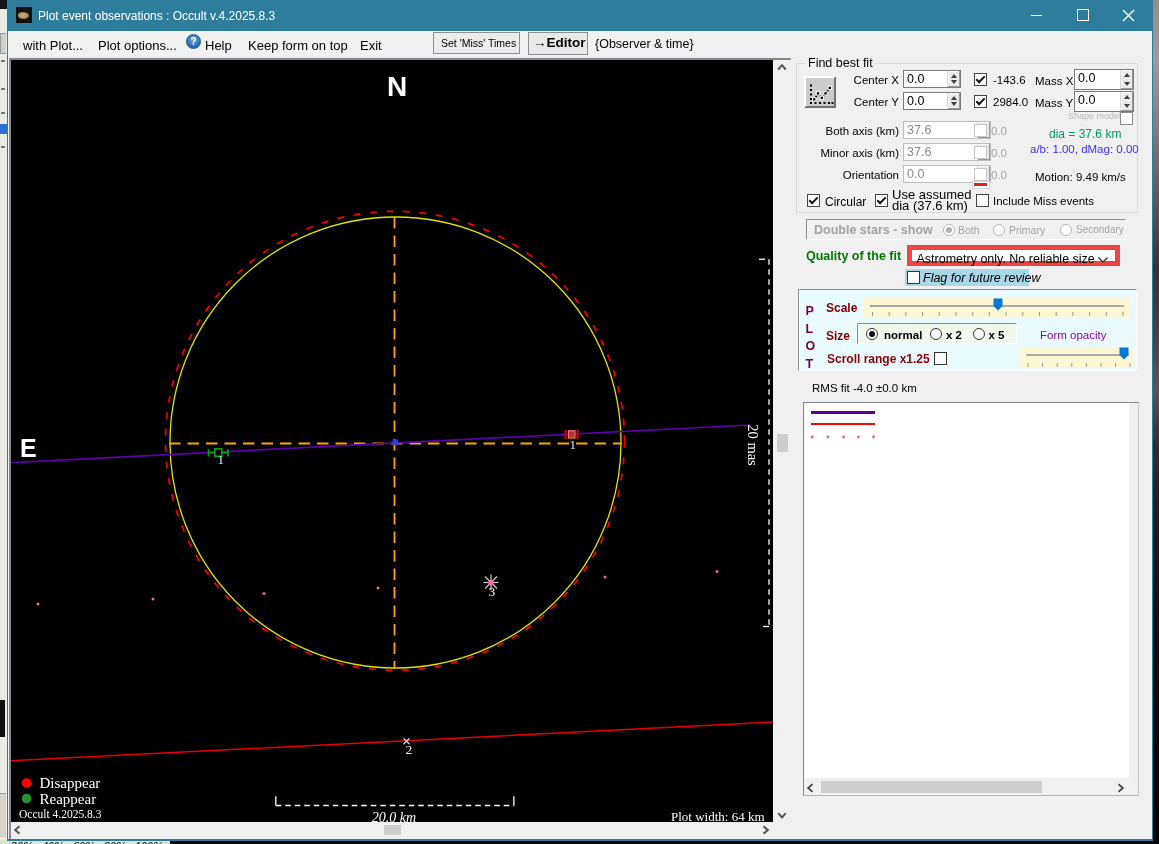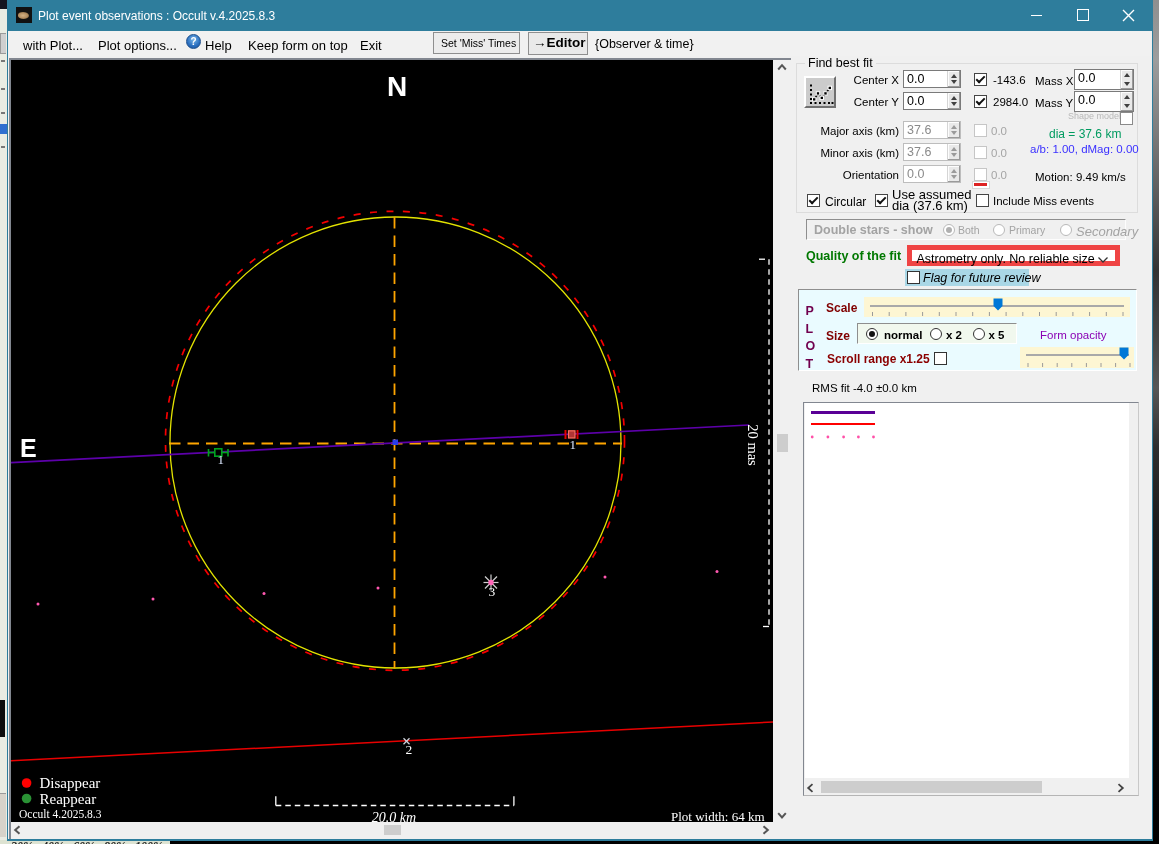--- a/index.html
+++ b/index.html
@@ -16,21 +16,21 @@
   .rad{position:absolute;width:10px;height:10px;border:1px solid #8a8a8a;border-radius:50%;background:#fff;}
   .rad .dot{position:absolute;left:2px;top:2px;width:6px;height:6px;border-radius:50%;background:#111;}
   .rad.dis{border-color:#b9b9b9;}
   .rad.dis .dot{background:#b0b0b0;}
   
   .spin{position:absolute;width:56px;height:16px;background:#fff;border:1px solid #7a7a7a;font-size:12.5px;}
   .spin .v{position:absolute;left:3px;top:1px;}
   .spin .btns{position:absolute;right:0;top:0;width:12px;height:100%;background:#e9e9e9;border-left:1px solid #d5d5d5;box-shadow:inset -1px -1px 0 #9a9a9a, inset 1px 1px 0 #fdfdfd;}
   .spin .up{position:absolute;left:3px;top:3px;width:0;height:0;border-left:3.5px solid transparent;border-right:3.5px solid transparent;border-bottom:4px solid #404040;}
   .spin .dn{position:absolute;left:3px;bottom:3px;width:0;height:0;border-left:3.5px solid transparent;border-right:3.5px solid transparent;border-top:4px solid #404040;}
-  .spin.dis{border-color:#bdbdbd;color:#8a8a8a;}
+  .spin.dis{border-color:#bdbdbd;color:#8a8a8a;padding-left:30px;}
   .spin.dis .up{border-bottom-color:#9a9a9a;}
   .spin.dis .dn{border-top-color:#9a9a9a;}
 </style>
 </head>
 <body>
 
 <div class="abs" id="desktop" style="left:1152px;top:0;width:7px;height:844px;
   background:linear-gradient(180deg,#8f8f8f 0%,#9d9d9d 7%,#7f7f7f 15%,#585858 24%,#333 32%,#454545 40%,#575757 46%,#2e2e2e 53%,#1c1c1c 62%,#0f0f0f 75%,#000 100%);"></div>
 
 <div class="abs" style="left:0;top:0;width:7px;height:840px;background:#e9ece3;"></div>
@@ -248,21 +248,21 @@
     <span class="v">0.0</span>
     <span class="btns">
       <span class="up"></span>
       <span class="dn"></span>
     </span>
   </div>
 
 <div class="t" style="left:1068px;top:111px;font-size:9px;color:#b9b9b9;">Shape model</div>
 <div class="cb" style="left:1119.5px;top:112px;width:11px;height:11px;border-color:#8a8a8a;"></div>
 
-<div class="t" style="right:260px;top:125px;font-size:11.5px;">Major axis (km)</div>
+<div class="t" style="right:260px;top:125px;font-size:11.5px;">Both axis (km)</div>
 <div class="spin dis" style="left:903px;top:120.5px;">
     <span class="v">37.6</span>
     <span class="btns">
       <span class="up"></span>
       <span class="dn"></span>
     </span>
   </div>
 <div class="cb dis" style="left:974px;top:124px;"></div>
 <div class="t" style="left:991px;top:125px;font-size:11.5px;color:#a5a5a5;">0.0</div>
 <div class="t" style="left:1049px;top:126.5px;font-size:12px;color:#009b60;">dia = 37.6 km</div>
@@ -309,21 +309,21 @@
 <div class="abs" style="left:806px;top:218.5px;width:320px;height:21px;background:#f0f0f0;
   border-top:1.5px solid #8e8e8e;border-left:1.5px solid #8e8e8e;border-right:1.5px solid #fdfdfd;border-bottom:1.5px solid #fdfdfd;box-sizing:border-box;"></div>
 <div class="t" style="left:814px;top:222.5px;font-size:12.5px;font-weight:bold;color:#a3a3a3;">Double stars - show</div>
 <div class="rad dis" style="left:943px;top:223.5px;">
     <span class="dot"></span>
   </div>
 <div class="t" style="left:958px;top:224px;font-size:10.5px;color:#a3a3a3;">Both</div>
 <div class="rad dis" style="left:993px;top:223.5px;"></div>
 <div class="t" style="left:1009px;top:224px;font-size:10.5px;color:#a3a3a3;text-align:right;">Primary</div>
 <div class="rad dis" style="left:1060px;top:223.5px;"></div>
-<div class="t" style="left:1076px;top:224px;font-size:13px;color:#a3a3a3;font-style:italic;">Secondary</div>
+<div class="t" style="left:1076px;top:224px;font-size:10px;color:#a3a3a3;">Secondary</div>
 
 <div class="t" style="left:806px;top:249px;font-size:12.5px;font-weight:bold;color:#007800;">Quality of the fit</div>
 <div class="abs" style="left:906.5px;top:244.5px;width:213.5px;height:21px;background:#fff;border:5px solid #ef4444;box-sizing:border-box;">
   <div class="t" style="left:5px;top:2.5px;font-size:12.5px;">Astrometry only. No reliable size</div>
   <svg class="abs" style="right:7px;top:7px;" width="10" height="6" viewBox="0 0 10 6">
       <path d="M0.5 0.5 L5 5 L9.5 0.5" stroke="#333" stroke-width="1.3" fill="none"></path>
     </svg>
 </div>
 
 <div class="abs" style="left:905px;top:268.5px;width:124px;height:17.5px;background:#a9d7e6;"></div>

